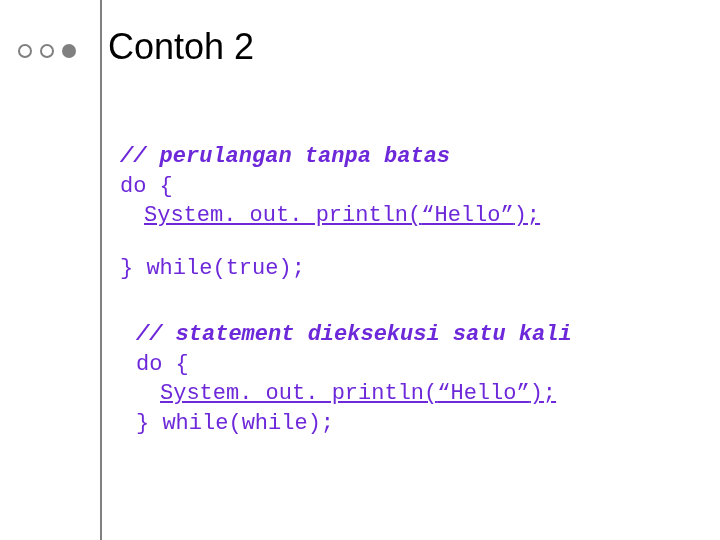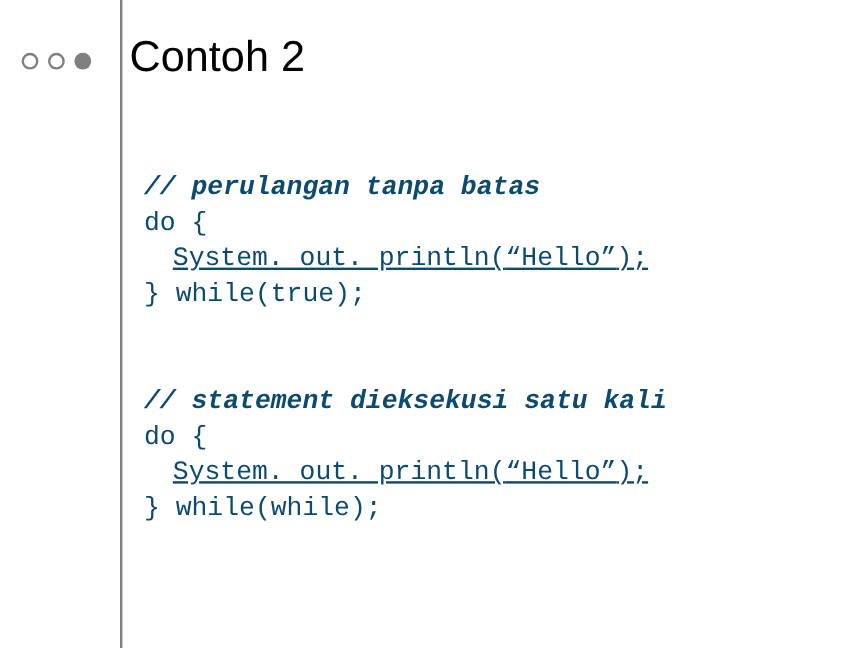--- a/index.html
+++ b/index.html
@@ -45,25 +45,25 @@
     top: 26px;
     font-size: 36px;
     font-weight: normal;
     color: #000;
   }
   .code-block {
     position: absolute;
     left: 120px;
     font-family: "Courier New", Courier, monospace;
     font-size: 22px;
-    color: #0c4a6e;
+    color: #6d28d9;
     line-height: 1.35;
   }
   .block1 { top: 142px; }
-  .block2 { top: 320px; }
+  .block2 { top: 320px; margin-left: 16px; }
   .comment { font-style: italic; font-weight: bold; }
   .kw { font-weight: normal; }
   .indent { padding-left: 24px; text-decoration: underline; }
 </style>
 </head>
 <body>
 
 <div class="bullets">
   <div class="bullet bullet-outline"></div>
   <div class="bullet bullet-outline"></div>
@@ -71,21 +71,21 @@
 </div>
 
 <div class="vline"></div>
 
 <div class="title">Contoh 2</div>
 
 <div class="code-block block1">
   <div class="comment">// perulangan tanpa batas</div>
   <div><span class="kw">do</span><span> {</span></div>
   <div class="indent"><span>System. out. println(</span><span>“Hello”</span><span>);</span></div>
-  <div style="margin-top:0;"><span>} </span><span class="kw">while</span><span>(</span><span class="kw">true</span><span>);</span></div>
+  <div style="margin-top:23px;"><span>} </span><span class="kw">while</span><span>(</span><span class="kw">true</span><span>);</span></div>
 </div>
 
 <div class="code-block block2">
   <div class="comment">// statement dieksekusi satu kali</div>
   <div><span class="kw">do</span><span> {</span></div>
   <div class="indent"><span>System. out. println(</span><span>“Hello”</span><span>);</span></div>
   <div><span>} </span><span class="kw">while</span><span>(</span><span class="kw">while</span><span>);</span></div>
 </div>
 
 </body></html>

